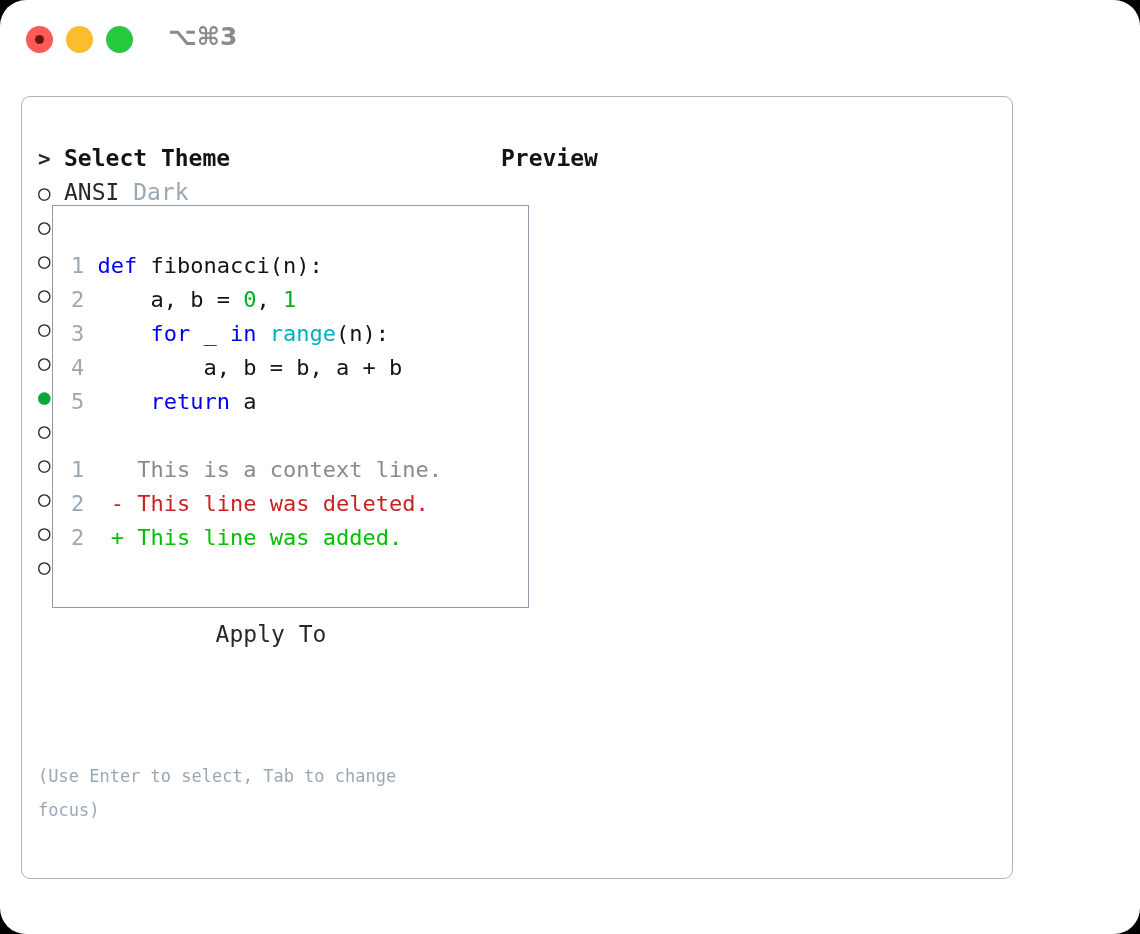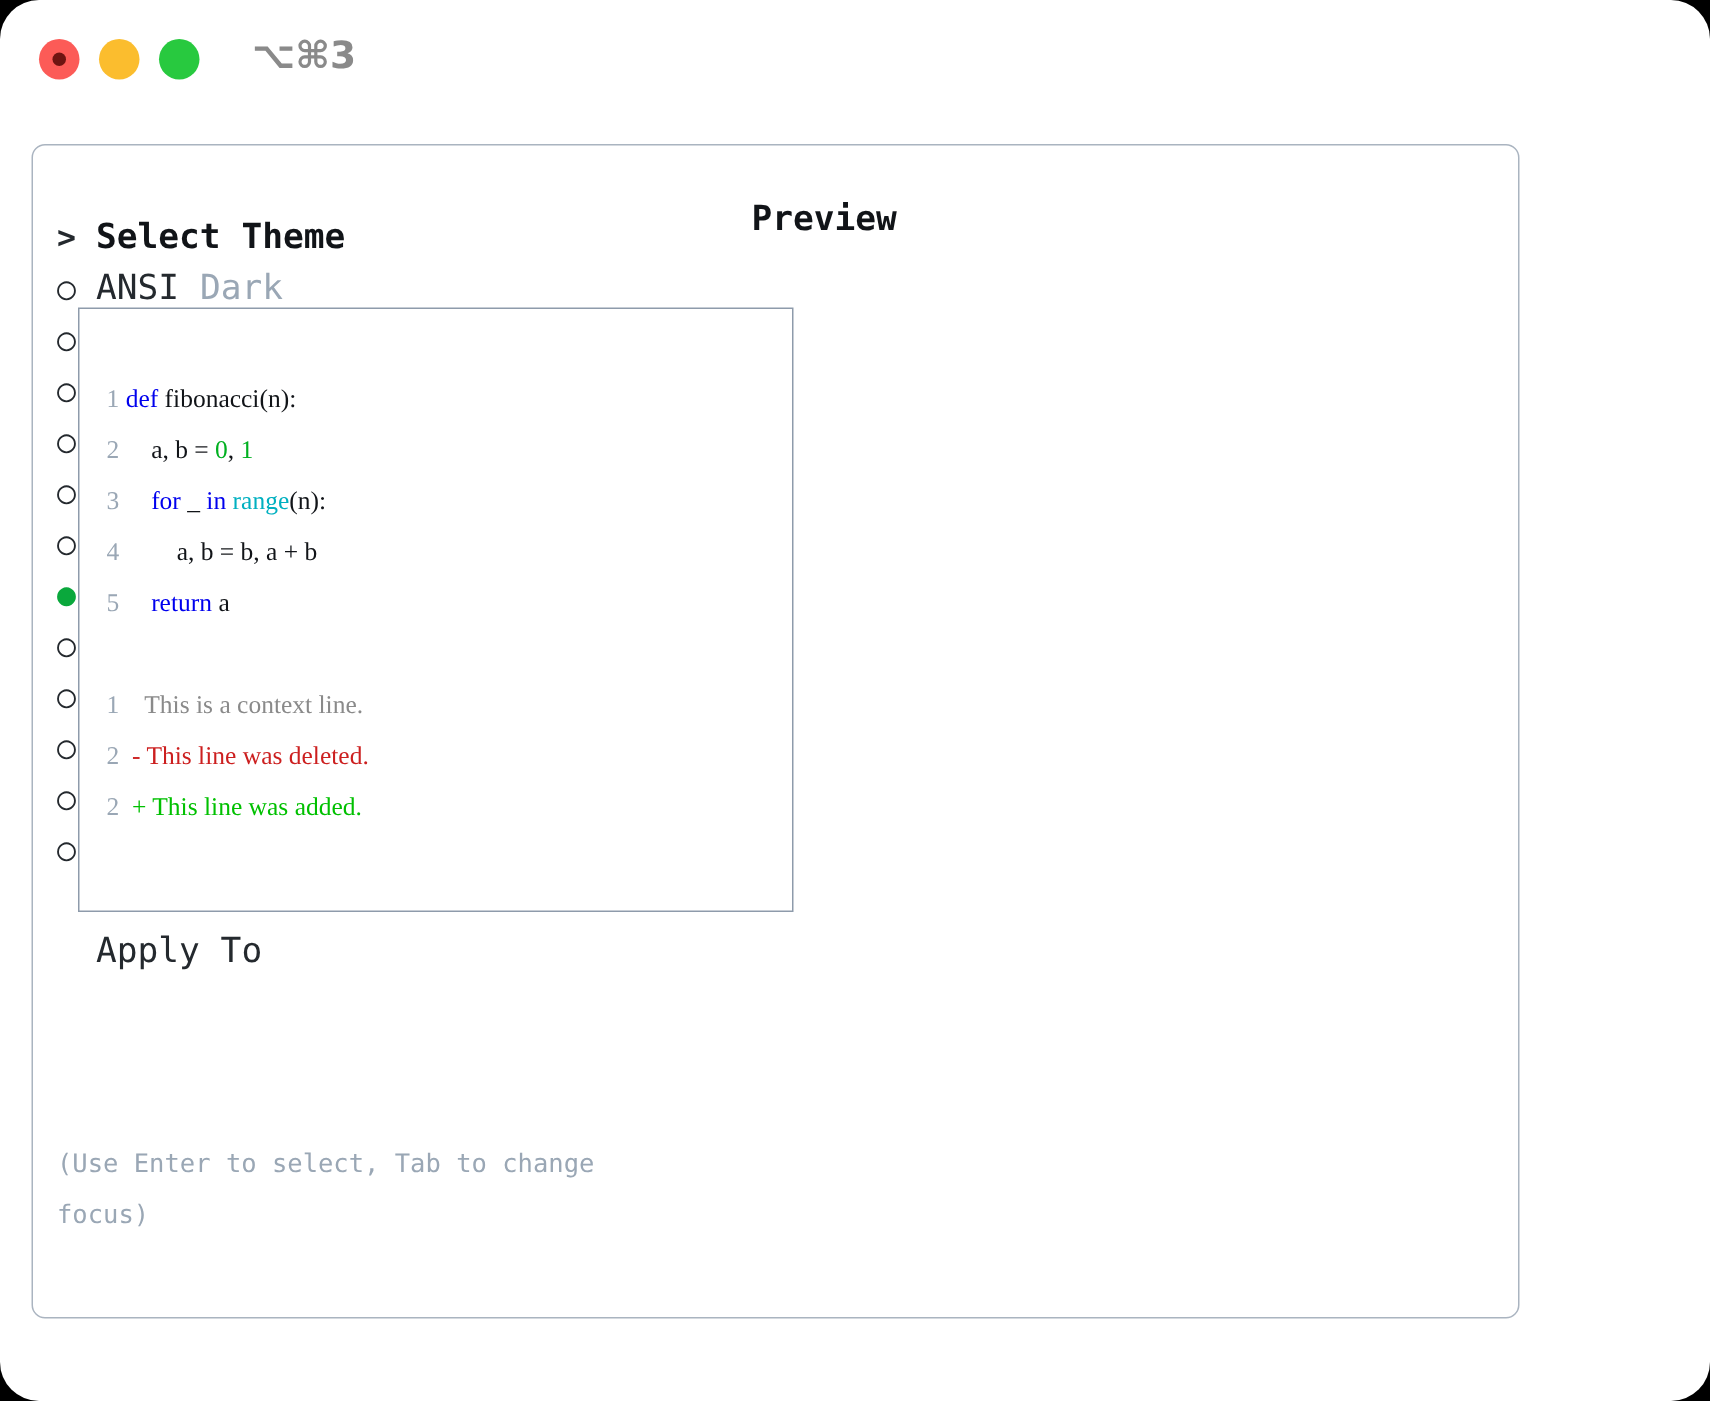--- a/index.html
+++ b/index.html
@@ -100,37 +100,38 @@
   .row.selected .name   { color: #0aa83c; }
   .list-header {
     font-weight: 700;
     color: #111418;
   }
   .name   { color: #24292e; }
   .suffix { color: #9aa7b5; }
   .spacer { height: 34px; }
   .group-header {
     color: #24292e;
+    text-align: center;
   }
   #hint {
     position: absolute;
     left: 16px;
     top: 662px;
     width: 410px;
     font-size: 17px;
     line-height: 34px;
     color: #9aa7b5;
     white-space: pre-wrap;
   }
 
   
   #right-col {
     position: absolute;
     left: 479px;
-    top: 32px;
+    top: 44px;
     width: 490px;
   }
   #preview-title {
     font-size: 23px;
     font-weight: 700;
     color: #111418;
     line-height: 34px;
     white-space: pre;
   }
   #preview-box {
@@ -140,24 +141,23 @@
     width: 477px;
     height: 403px;
     border: 1.5px solid #8e9bab;
     box-sizing: border-box;
     background: #ffffff;
   }
   #code {
     position: absolute;
     left: 18px;
     top: 43px;
-    font-size: 17px;
-    line-height: 34px;
-    white-space: pre;
-    font-family: Liberation Serif, serif;
+    font-size: 22px;
+    line-height: 34px;
+    white-space: pre;
   }
   .cline { white-space: pre; }
   .ln {
     color: #9aa7b5;
   }
   .kw   { color: #0000ee; }
   .fn   { color: #00b0c0; }
   .num  { color: #00b020; }
   .id   { color: #111418; }
   .blank { height: 34px; }

